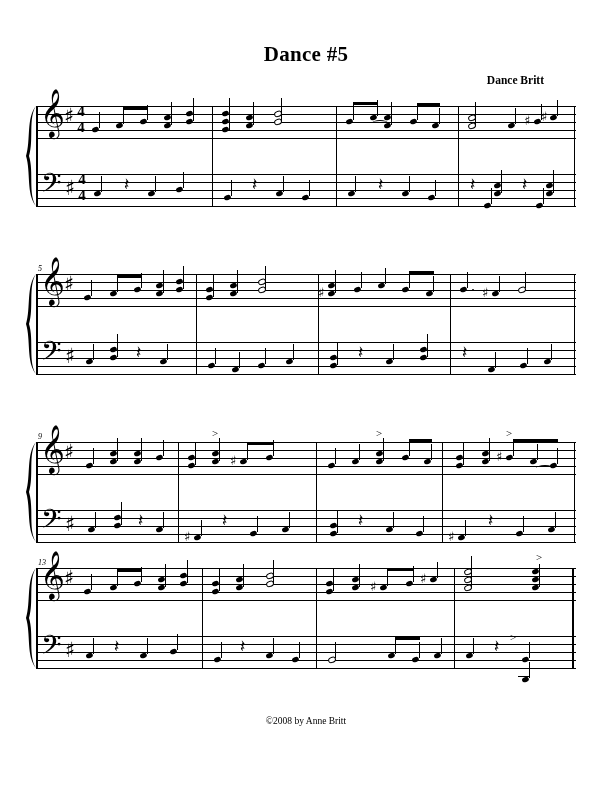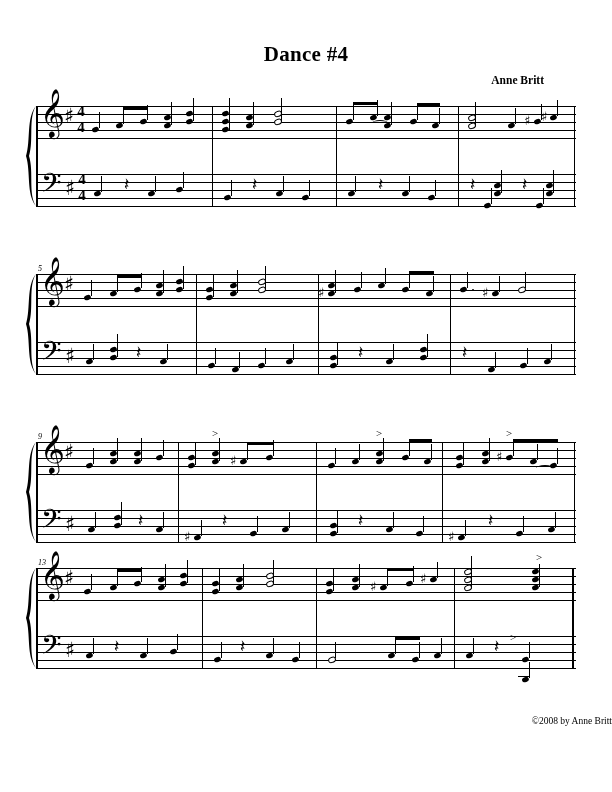--- a/index.html
+++ b/index.html
@@ -36,21 +36,21 @@
     top: 74px;
     right: 68px;
     font-size: 11.5px;
     font-weight: bold;
     font-family: "Liberation Serif", serif;
   }
   .footer {
     position: absolute;
     left: 0;
     width: 612px;
-    text-align: right;
+    text-align: center;
     font-size: 9.5px;
     font-family: "Liberation Serif", serif;
   }
   .footer.line1 { top: 716px; }
   .footer.line2 { top: 730px; }
 
   
   .system {
     position: absolute;
     left: 36px;
@@ -212,22 +212,22 @@
     border-radius: 50%;
     height: 5px;
     width: 20px;
   }
 </style>
 </head>
 <body>
 
 <div class="page">
 
-  <div class="title">Dance #4</div>
-  <div class="composer">Anne Britt</div>
+  <div class="title">Dance #5</div>
+  <div class="composer">Dance Britt</div>
 
   <div class="system" style="top:96px;">
     <div class="brace">
       <svg width="14" height="104" viewBox="0 0 14 104">
         <path d="M12 2 C4 14, 10 36, 5 52 C10 68, 4 90, 12 102 C2 90, 7 68, 2 52 C7 36, 2 14, 12 2 Z" fill="#000"></path>
       </svg>
     </div>
     <div class="sys-bar"></div>
 
     <div class="staff staff-top">

